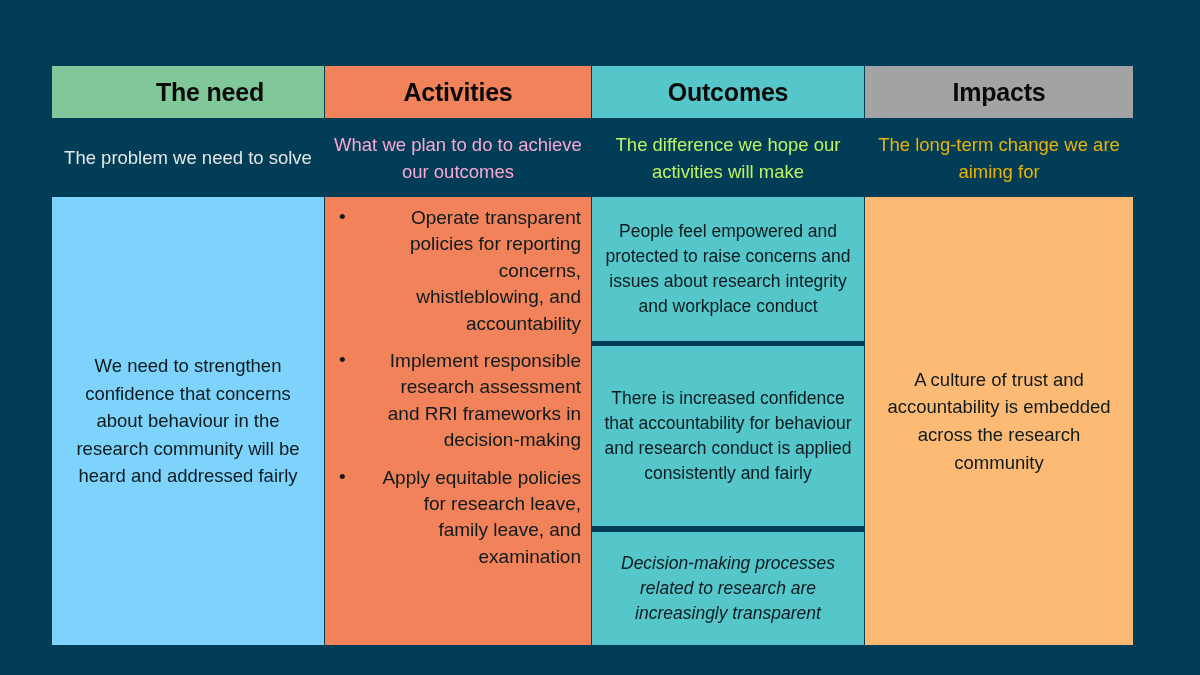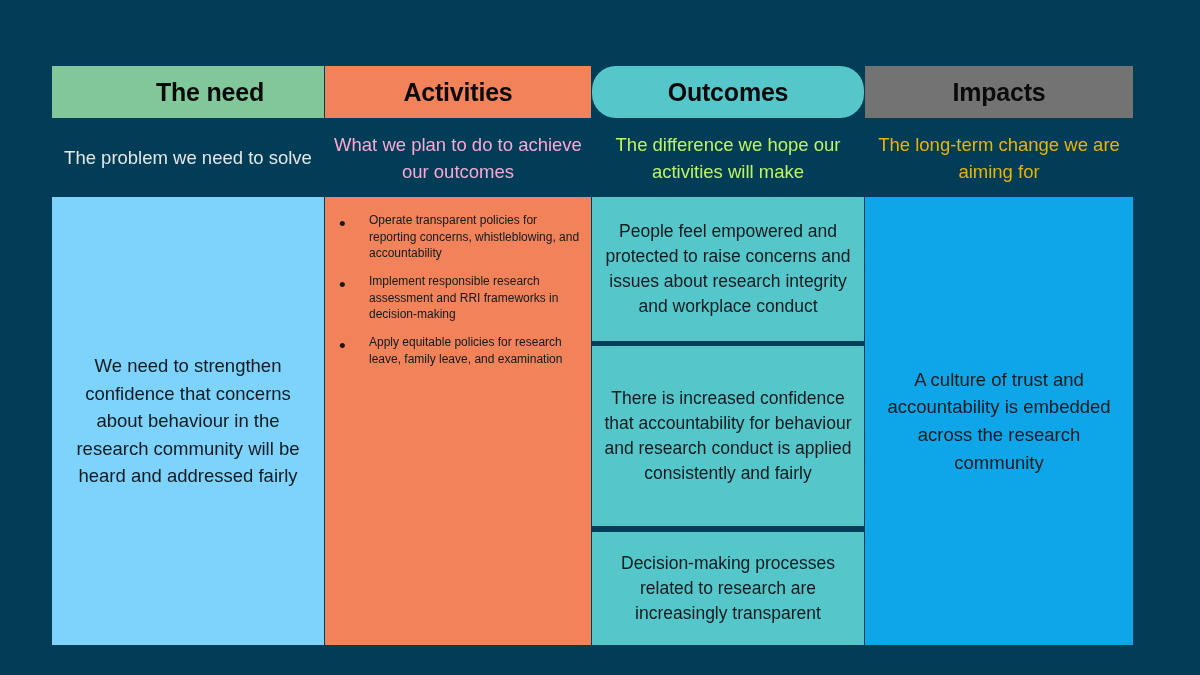--- a/index.html
+++ b/index.html
@@ -33,22 +33,22 @@
     display: flex;
     align-items: center;
     justify-content: center;
     font-size: 25px;
     font-weight: bold;
     letter-spacing: -0.2px;
     color: #0a0a0a;
   }
   .hdr.c1 { grid-column: 1; background: #80c89a; padding-left: 44px; }
   .hdr.c2 { grid-column: 3; background: #f2825a; }
-  .hdr.c3 { grid-column: 5; background: #55c6ca; border-radius: 24px; }
-  .hdr.c4 { grid-column: 7; background: #737373; }
+  .hdr.c3 { grid-column: 5; background: #55c6ca; }
+  .hdr.c4 { grid-column: 7; background: #a3a3a3; }
 
   
   .sub {
     grid-row: 2;
     display: flex;
     align-items: center;
     justify-content: center;
     text-align: center;
     font-size: 18.5px;
     line-height: 1.42;
@@ -87,39 +87,38 @@
   .body-outcomes {
     grid-column: 5;
     background: #013d56;
     flex-direction: column;
     align-items: stretch;
     justify-content: flex-start;
   }
 
   .body-impacts {
     grid-column: 7;
-    background: #0ea5e9;
+    background: #fdba74;
     padding: 0 16px;
     font-size: 18.5px;
     line-height: 1.5;
   }
 
   
   ul.bullets {
     list-style: none;
     width: 100%;
   }
   ul.bullets li {
     position: relative;
     padding-left: 40px;
     margin-bottom: 11px;
-    text-align: left;
-    font-size: 12px;
+    text-align: right;
+    font-size: 19px;
     line-height: 1.39;
-    margin-top: 7px;
   }
   ul.bullets li:last-child { margin-bottom: 0; }
   ul.bullets li::before {
     content: "\2022";
     position: absolute;
     left: 10px;
     top: -1px;
     font-size: 19px;
     line-height: 1.39;
     color: #141414;
@@ -131,21 +130,21 @@
     display: flex;
     align-items: center;
     justify-content: center;
     text-align: center;
     padding: 4px 12px;
     font-size: 17.5px;
     line-height: 1.42;
   }
   .outcome-box.b1 { height: 144px; }
   .outcome-box.b2 { height: 180px; margin-top: 5px; }
-  .outcome-box.b3 { height: 113px; margin-top: 6px; }
+  .outcome-box.b3 { height: 113px; margin-top: 6px; font-style: italic; }
 </style>
 </head>
 <body>
 
 <div class="board">
 
   <div class="hdr c1">
     <span>The need</span>
   </div>
   <div class="hdr c2">

